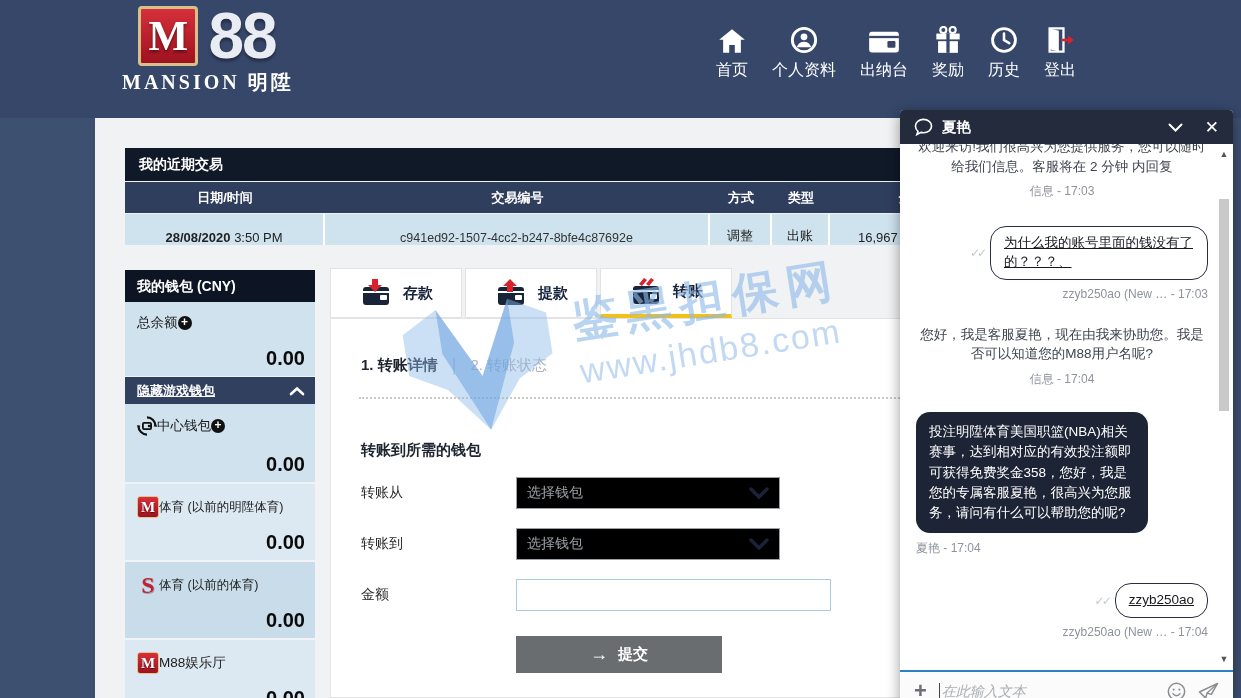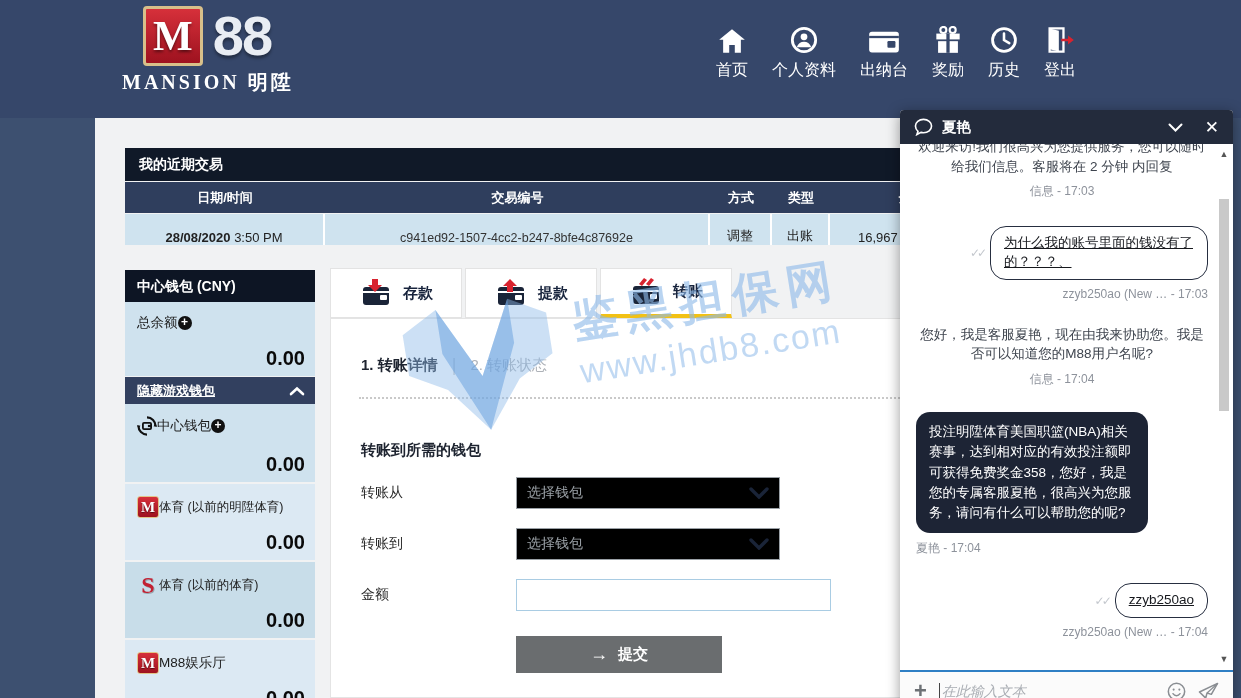--- a/index.html
+++ b/index.html
@@ -8,21 +8,21 @@
   .stage { position:relative; width:1241px; height:698px; overflow:hidden; background:#3d5070; }
 
   
   .topbar { position:absolute; left:0; top:0; width:1241px; height:118px; background:#36476a; z-index:2; }
   .logo { position:absolute; left:122px; top:6px; width:170px; text-align:center; cursor:pointer; }
   .logo-row { display:flex; align-items:center; justify-content:center; }
   .m-box { width:60px; height:60px; background:linear-gradient(#d6303a,#9e121f); border:3px solid #d8c08a;
     border-radius:4px; display:flex; align-items:center; justify-content:center;
     font-family:"Liberation Serif",serif; font-weight:bold; font-size:42px; color:#fff;
     text-shadow:0 2px 3px rgba(0,0,0,.5); }
-  .eights { font-size:56px; font-weight:bold; color:#e9edf3; letter-spacing:-2px; margin-left:10px;
+  .eights { font-size:64px; font-weight:bold; color:#e9edf3; letter-spacing:-2px; margin-left:10px;
     text-shadow:0 3px 3px rgba(0,0,0,.35); line-height:60px; }
   .logo-sub { margin-top:3px; color:#fff; font-family:"Liberation Serif",serif; font-size:20px;
     letter-spacing:3px; font-weight:600; white-space:nowrap; }
   .mainnav { position:absolute; left:716px; top:24px; display:flex; gap:24px; }
   .nav-item { display:flex; flex-direction:column; align-items:center; color:#fff; cursor:pointer; }
   .nav-item .nicon { height:30px; display:flex; align-items:flex-end; }
   .nav-item .nlabel { font-size:16px; margin-top:6px; white-space:nowrap; }
 
   
   .content-bg { position:absolute; left:95px; top:118px; width:928px; height:580px; background:#f1f2f3; z-index:1; }
@@ -225,21 +225,21 @@
         <span class="b">28/08/2020</span>&nbsp;<span>3:50 PM</span>
       </div>
       <div class="c2 id-cell">c941ed92-1507-4cc2-b247-8bfe4c87692e</div>
       <div class="c3">调整</div>
       <div class="c4">出账</div>
       <div class="c5">16,967</div>
     </div>
   </section>
 
   <aside class="wallet">
-    <div class="w-black">中心钱包 (CNY)</div>
+    <div class="w-black">我的钱包 (CNY)</div>
 
     <div class="w-sec" style="height:74px;">
       <div class="w-top">
         <span>总余额</span>
         <span class="plus">+</span>
       </div>
       <div class="w-amt">0.00</div>
     </div>
 
     <div class="w-navy">

